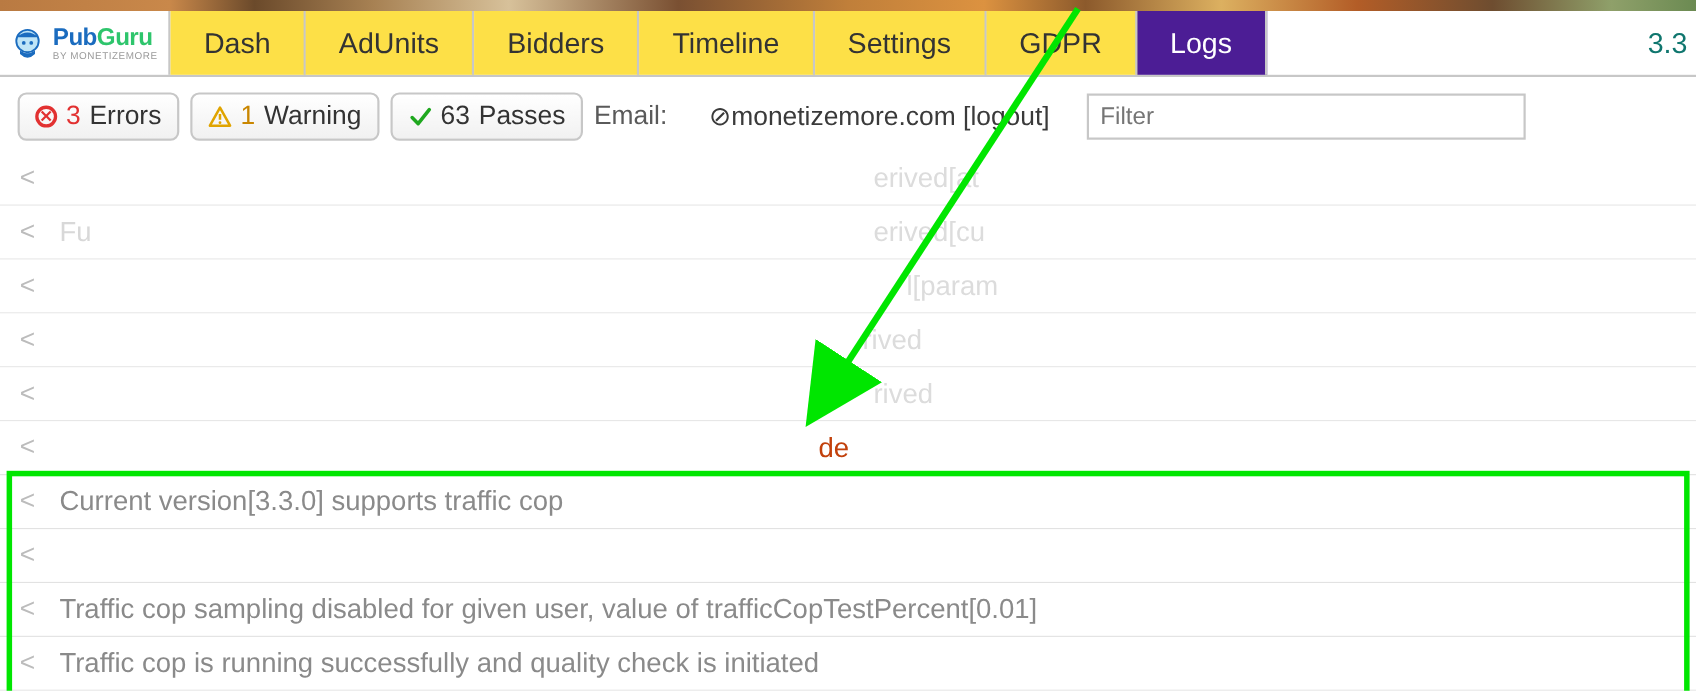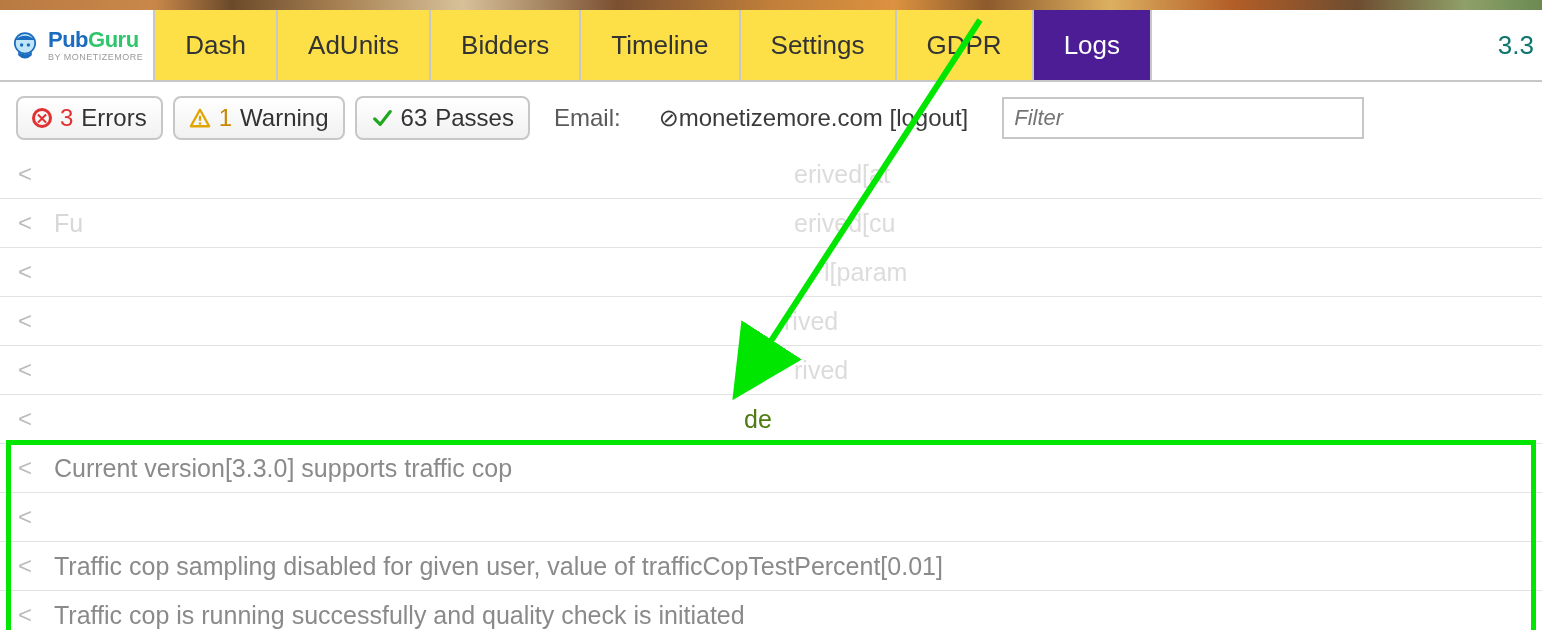--- a/index.html
+++ b/index.html
@@ -18,21 +18,21 @@
                 #d7c19a 30%, #7a5032 40%, #c07f3a 50%, #dc9240 58%, #8c5a2c 64%, #dcb060 72%,
                 #b35d27 80%, #6e4d30 88%, #8fa06a 95%, #6b8a52 100%);
   }
 
   
   .tabbar {
     display: flex;
     align-items: stretch;
     border-bottom: 2px solid #c7c7c7;
     background: #fff;
-    height: 72px;
+    height: 60px;
   }
   .logo {
     display: flex;
     align-items: center;
     padding: 0 10px 0 8px;
     border-right: 2px solid #c7c7c7;
     gap: 6px;
   }
   .logo-svg { width: 34px; height: 34px; flex: 0 0 auto; }
   .logo-text { display: flex; flex-direction: column; line-height: 1; }
@@ -80,32 +80,31 @@
     padding: 6px 14px;
     background: linear-gradient(#fff, #f1f1f1);
     font-size: 24px;
     cursor: pointer;
   }
   .ico { width: 22px; height: 22px; display: inline-flex; align-items: center; justify-content: center; flex: 0 0 auto; }
   .ico-err { border: 3px solid #e23131; border-radius: 50%; color: #e23131; font-size: 15px; font-weight: 700; width: 20px; height: 20px; line-height: 15px; }
   .err-count { color: #e23131; }
   .warn-count { color: #c98600; }
 
-  .email-lbl { color: #5a5a5a; font-size: 24px; margin-left: 14px; }
+  .email-lbl { color: #5a5a5a; font-size: 24px; }
   .email-wrap { color: #3a3a3a; font-size: 24px; margin-left: 28px; }
   .logout { cursor: pointer; }
   .filter {
     margin-left: 24px;
     border: 2px solid #c7c7c7;
     font-size: 22px;
     padding: 6px 10px;
-    width: 362px;
+    width: 399px;
     color: #444;
     background: #fff;
-    font-style: italic;
   }
 
   
   .loglist { position: relative; }
   .logrow {
     display: flex;
     align-items: center;
     border-bottom: 1px solid #e2e2e2;
     padding: 2px 10px 2px 18px;
     font-size: 25px;
@@ -225,21 +224,21 @@
     <span style="color:#dcdcdc;">rived</span>
   </div>
   <div class="logrow white">
     <span class="chev">&lt;</span>
     <span style="flex:0 0 740px;"></span>
     <span style="color:#dcdcdc;">rived</span>
   </div>
   <div class="logrow white">
     <span class="chev">&lt;</span>
     <span style="flex:0 0 690px;"></span>
-    <span style="color:#4d7c0f;">de</span>
+    <span style="color:#c2410c;">de</span>
   </div>
 
   <div class="logrow">
     <span class="chev">&lt;</span>
     <span>Current version[3.3.0] supports traffic cop</span>
   </div>
   <div class="logrow">
     <span class="chev">&lt;</span>
   </div>
   <div class="logrow">

